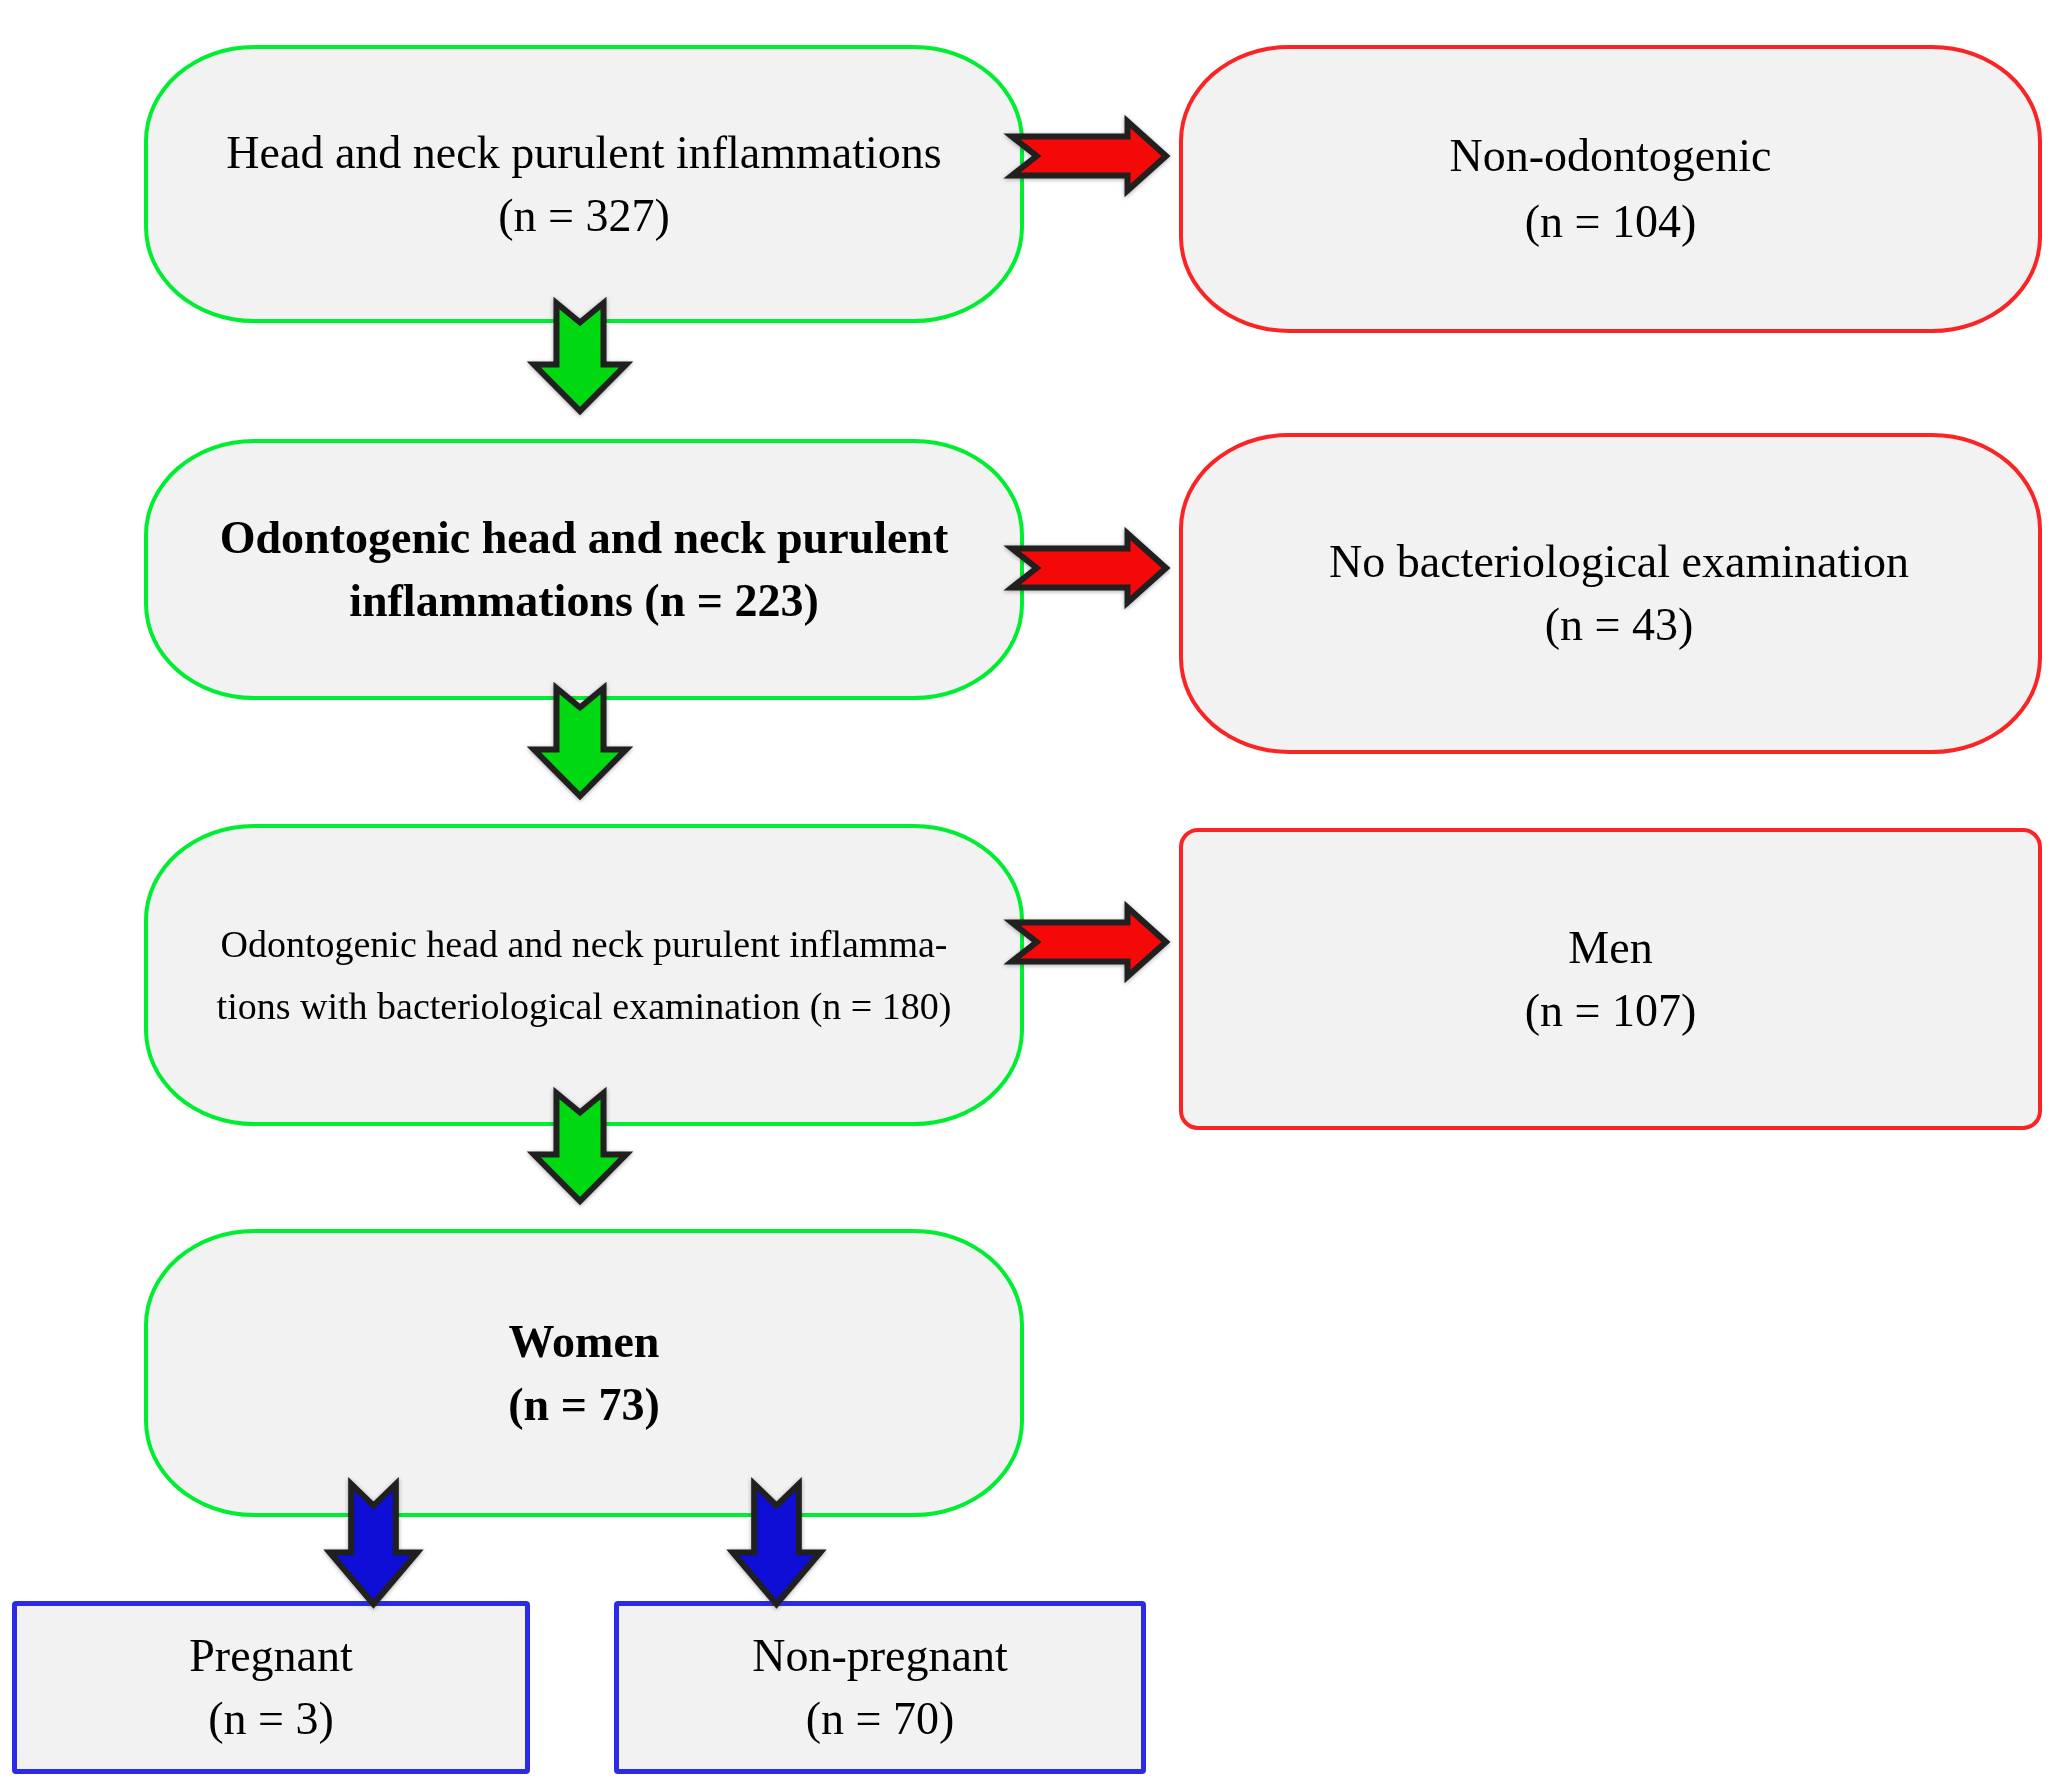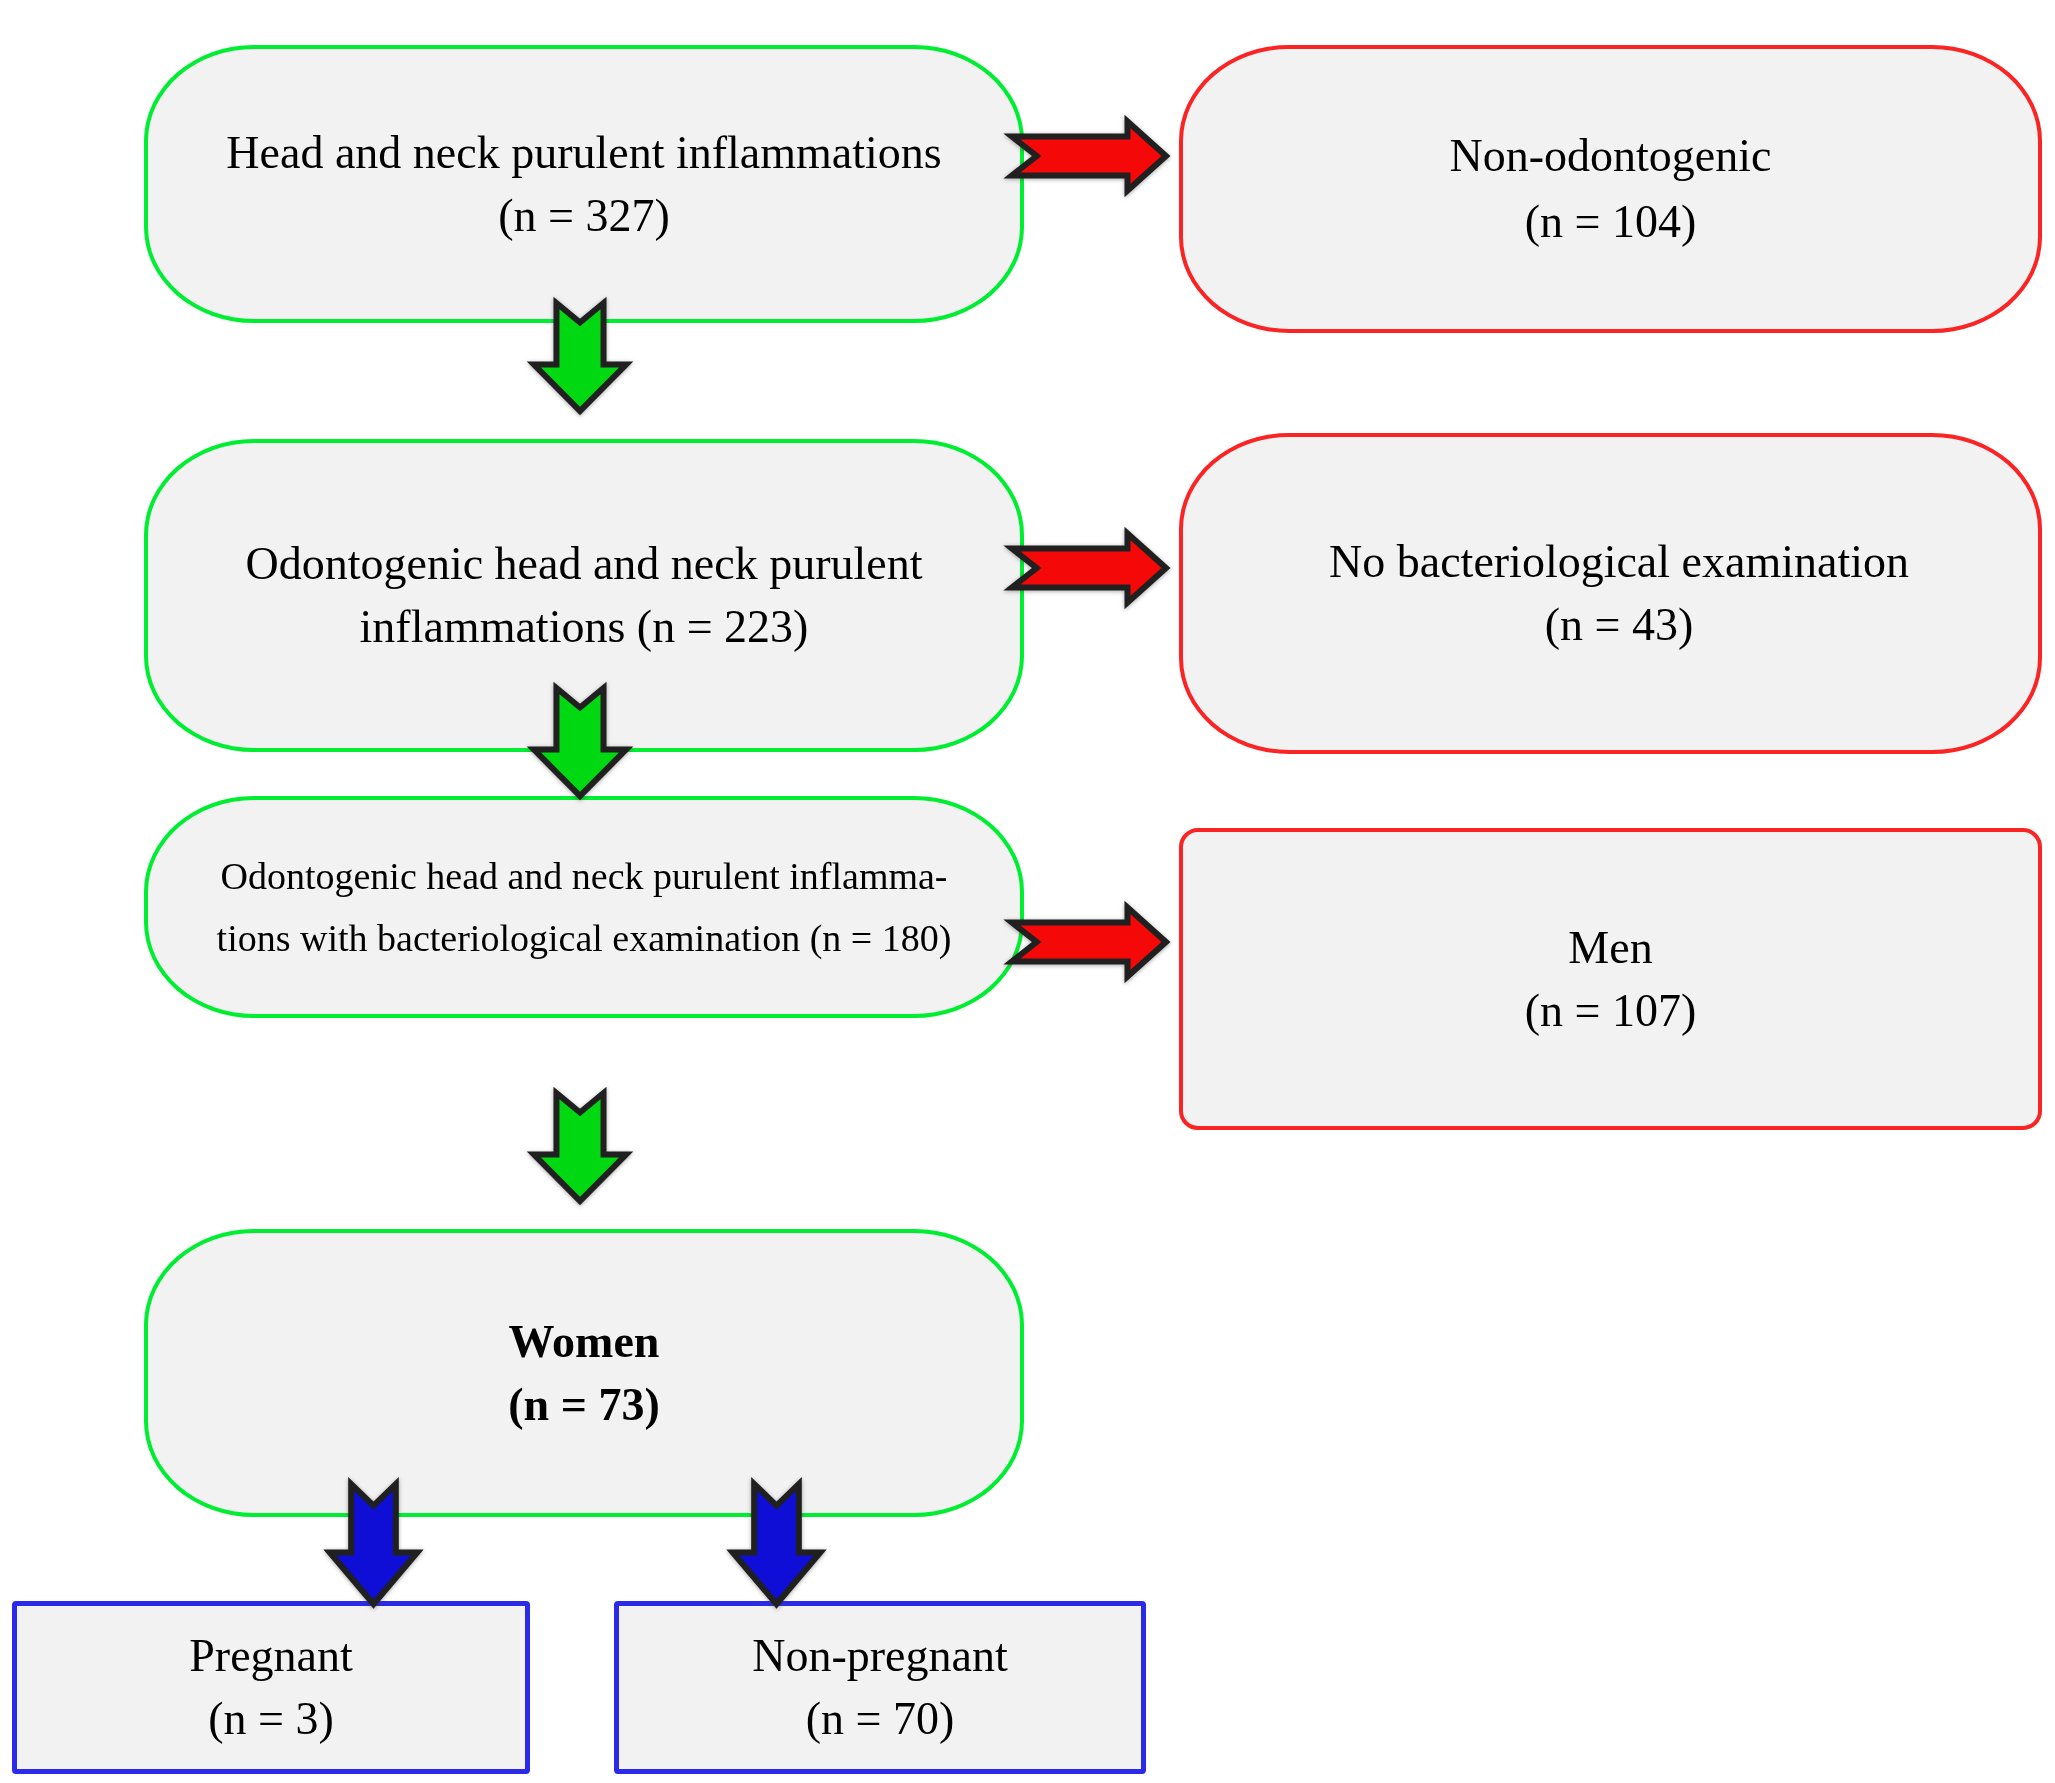--- a/index.html
+++ b/index.html
@@ -48,26 +48,26 @@
 </head>
 <body>
 
 <div class="canvas">
 
   <div class="node rounded green" style="left:144px;top:17px;width:880px;height:278px;">
     <span class="ln">Head and neck purulent inflammations</span>
     <span class="ln">(n = 327)</span>
   </div>
 
-  <div class="node rounded green" style="left:144px;top:411px;width:880px;height:313px;">
+  <div class="node rounded green" style="left:144px;top:411px;width:880px;height:261px;font-weight:bold;">
     <span class="ln">Odontogenic head and neck purulent</span>
     <span class="ln">inflammations (n = 223)</span>
   </div>
 
-  <div class="node rounded green small" style="left:144px;top:768px;width:880px;height:222px;">
+  <div class="node rounded green small" style="left:144px;top:796px;width:880px;height:302px;">
     <span class="ln">Odontogenic head and neck purulent inflamma-</span>
     <span class="ln">tions with bacteriological examination (n = 180)</span>
   </div>
 
   <div class="node rounded green" style="left:144px;top:1201px;width:880px;height:288px;font-weight:bold;">
     <span class="ln">Women</span>
     <span class="ln">(n = 73)</span>
   </div>
 
   <div class="node rounded red" style="left:1179px;top:17px;width:863px;height:288px;gap:20px;">

